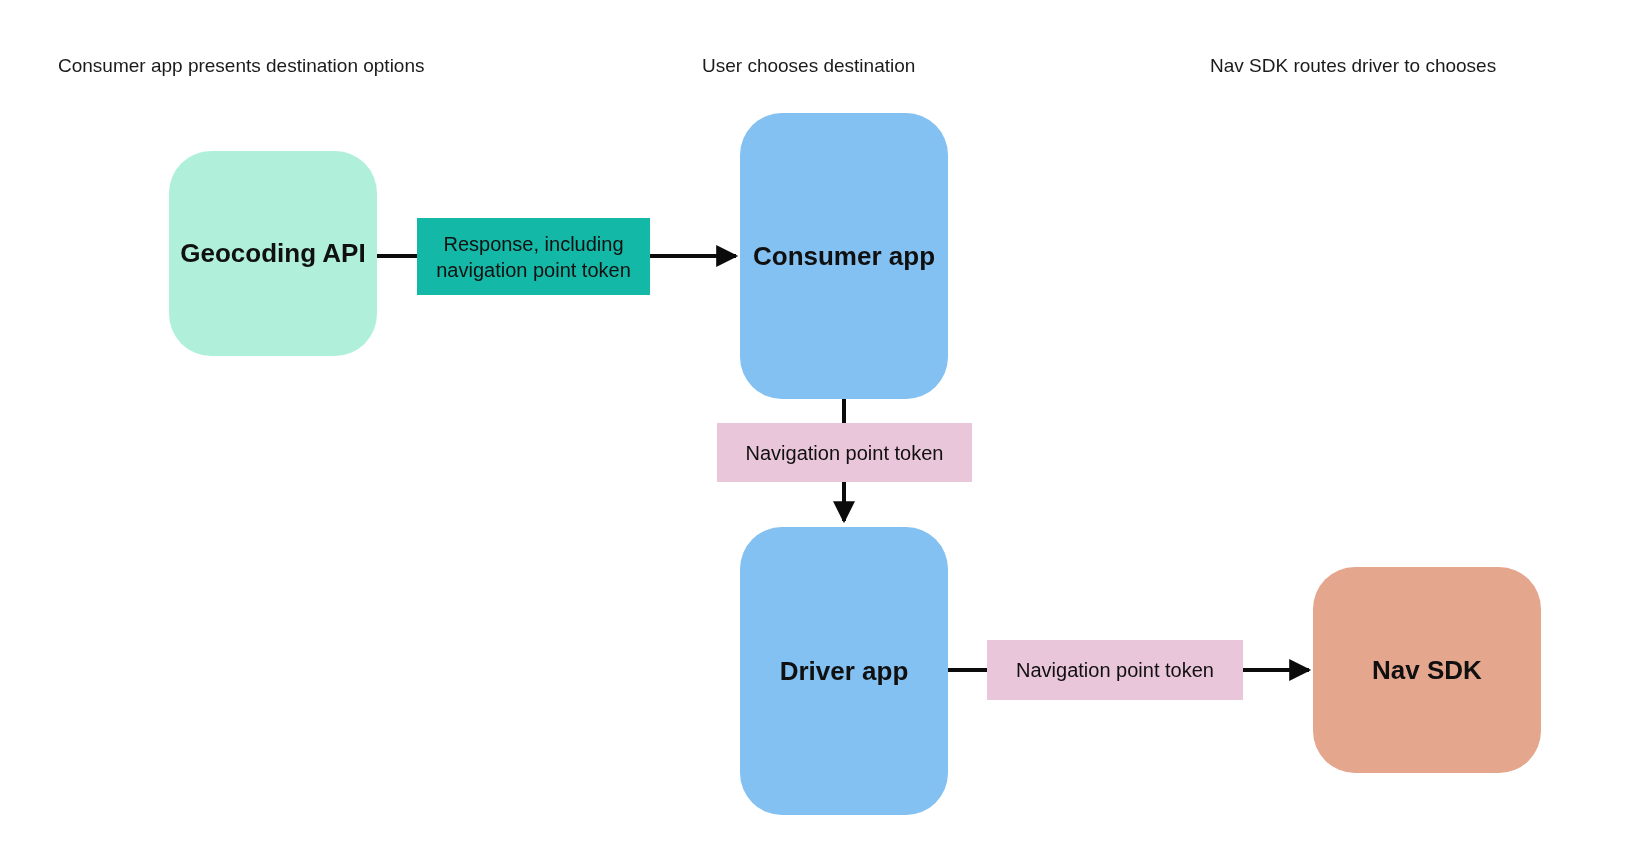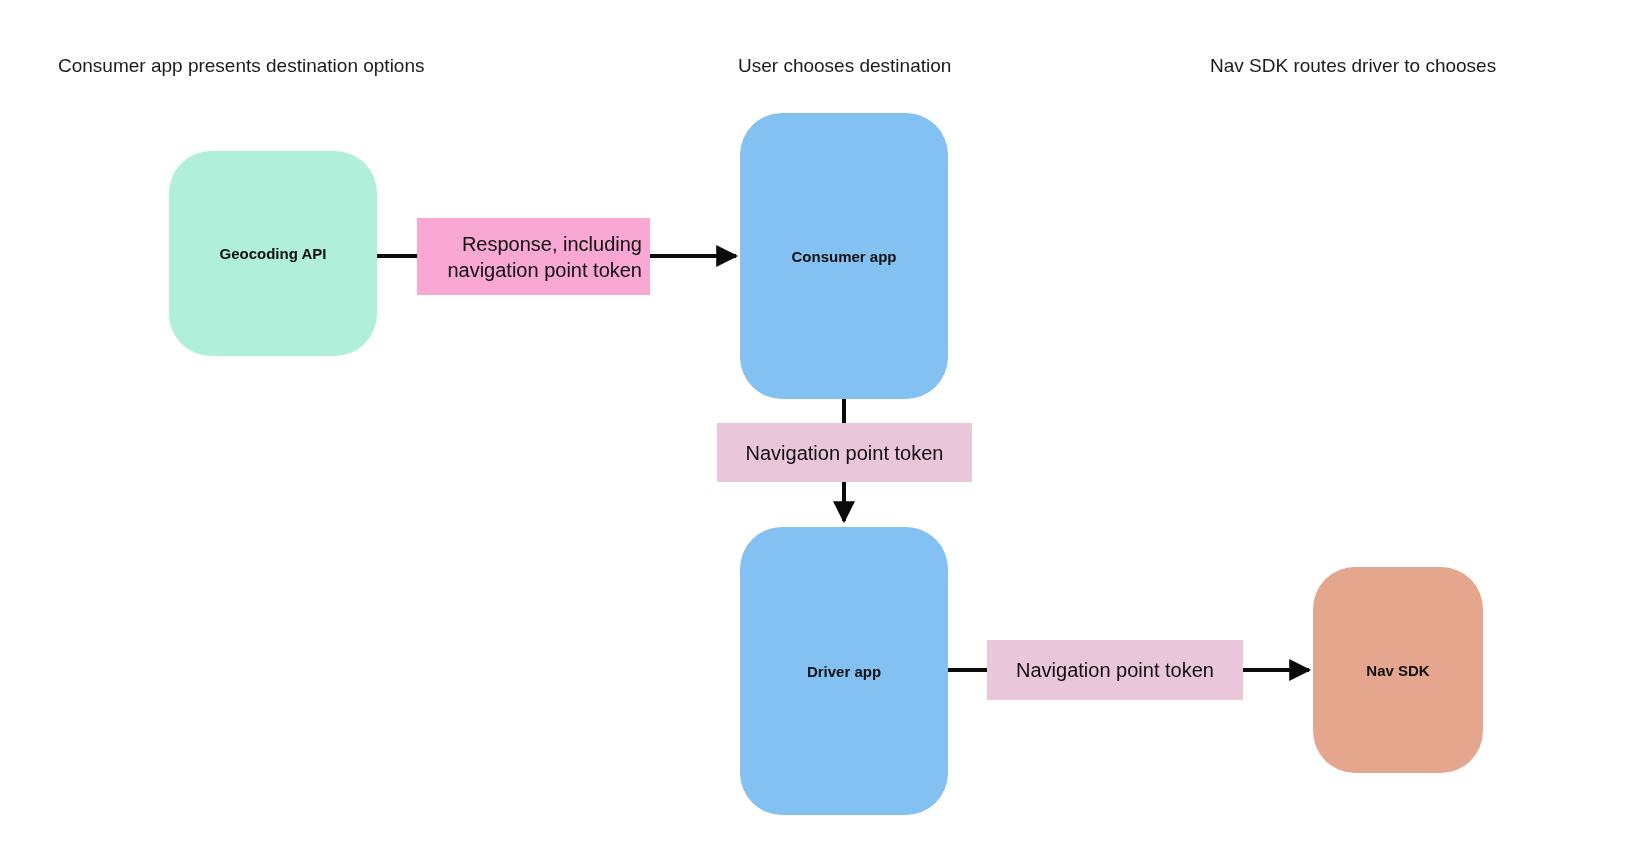--- a/index.html
+++ b/index.html
@@ -22,21 +22,21 @@
     line-height: 1.2;
     color: #1b1b1b;
     white-space: nowrap;
   }
   .node {
     position: absolute;
     display: flex;
     align-items: center;
     justify-content: center;
     border-radius: 42px;
-    font-size: 15px;
+    font-size: 26px;
     font-weight: bold;
     color: #101010;
     text-align: center;
   }
   .edge-label {
     position: absolute;
     display: flex;
     align-items: center;
     justify-content: center;
     font-size: 20px;
@@ -54,21 +54,21 @@
     height: 868px;
     pointer-events: none;
   }
 </style>
 </head>
 <body>
 
 <div class="canvas">
 
   <div class="stage-header" style="left:58px;">Consumer app presents destination options</div>
-  <div class="stage-header" style="left:702px;margin-left:36px;">User chooses destination</div>
+  <div class="stage-header" style="left:702px;">User chooses destination</div>
   <div class="stage-header" style="left:1210px;">Nav SDK routes driver to chooses</div>
 
   <svg class="connectors" viewBox="0 0 1646 868" xmlns="http://www.w3.org/2000/svg">
     <defs>
       <marker id="arrowhead" viewBox="0 0 10 10" refX="9" refY="5" markerUnits="userSpaceOnUse" markerWidth="26" markerHeight="22" orient="auto">
         <path d="M0,0 L10,5 L0,10 z" fill="#0b0b0b"></path>
       </marker>
     </defs>
 
     <line x1="377" y1="256" x2="417" y2="256" stroke="#0b0b0b" stroke-width="4"></line>
@@ -89,25 +89,25 @@
   </div>
 
   <div class="node" style="left: 740px; top: 113px; width: 208px; height: 286px; background-color: rgb(130, 193, 242);">
     <span>Consumer app</span>
   </div>
 
   <div class="node" style="left: 740px; top: 527px; width: 208px; height: 288px; background-color: rgb(130, 193, 242);">
     <span>Driver app</span>
   </div>
 
-  <div class="node" style="left: 1313px; top: 567px; width: 170px; height: 206px; background-color: rgb(229, 166, 142);">
+  <div class="node" style="left: 1313px; top: 567px; width: 228px; height: 206px; background-color: rgb(229, 166, 142);">
     <span>Nav SDK</span>
   </div>
 
-  <div class="edge-label" style="left: 417px; top: 218px; width: 233px; height: 77px; background-color: #f9a8d4; text-align: right;">
+  <div class="edge-label" style="left: 417px; top: 218px; width: 233px; height: 77px; background-color: #14b8a6;">
     <span>Response, including navigation point token</span>
   </div>
 
   <div class="edge-label" style="left: 717px; top: 423px; width: 255px; height: 59px; background-color: rgb(234, 198, 219);">
     <span>Navigation point token</span>
   </div>
 
   <div class="edge-label" style="left: 987px; top: 640px; width: 256px; height: 60px; background-color: rgb(234, 198, 219);">
     <span>Navigation point token</span>
   </div>

